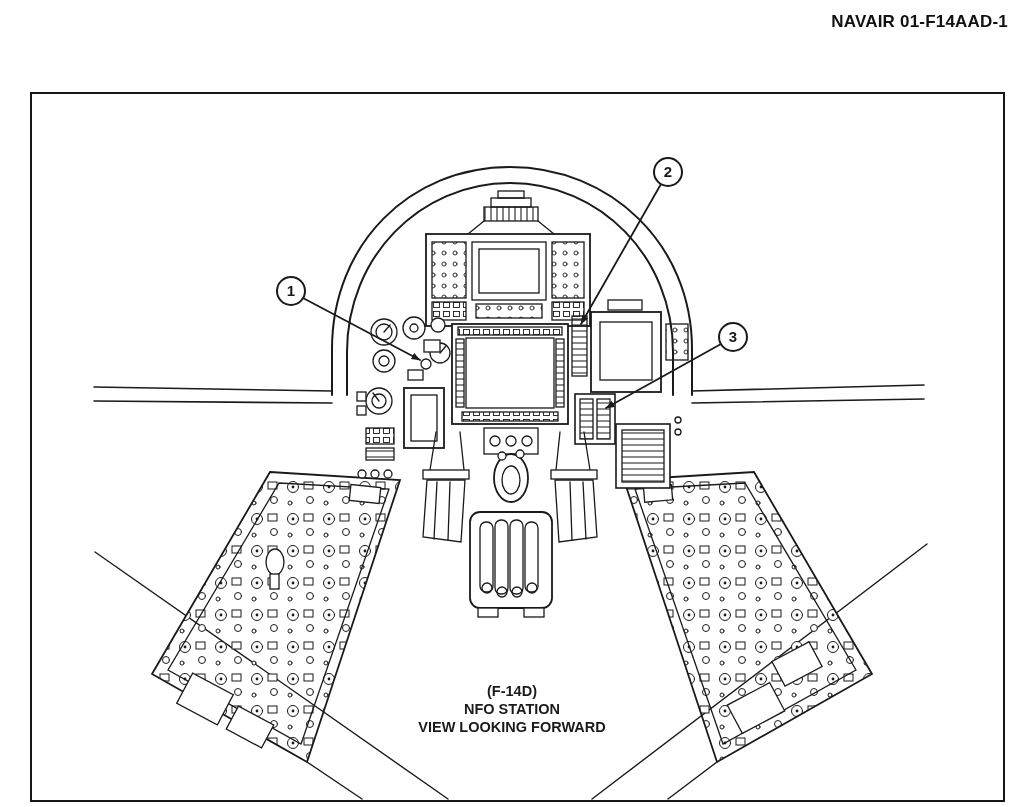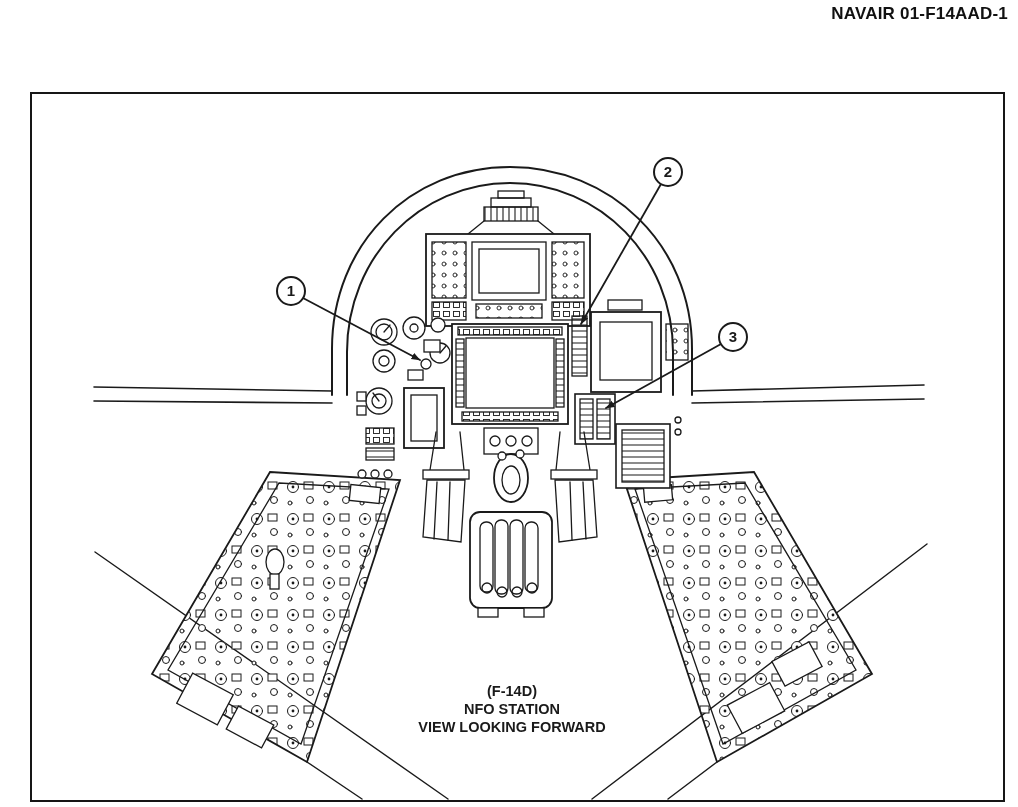--- a/index.html
+++ b/index.html
@@ -1,21 +1,21 @@
 <!DOCTYPE html>
 <html><head>
 <meta charset="utf-8">
 <style>
   html,body{margin:0;padding:0;}
   body{
     width:1018px;height:807px;position:relative;background:#ffffff;
     font-family:"Liberation Sans", sans-serif;overflow:hidden;
   }
   .doc-header{
-    position:absolute;top:4px;right:10px;
+    position:absolute;top:12px;right:10px;
     font-weight:bold;font-size:17px;color:#111;letter-spacing:.2px;
   }
   .figure-frame{
     position:absolute;left:30px;top:92px;width:975px;height:710px;
     border:2px solid #161616;box-sizing:border-box;background:#fff;
   }
   .figure-frame svg{display:block;}
   svg text{fill:#1a1a1a;stroke:none;}
 </style>
 </head>

